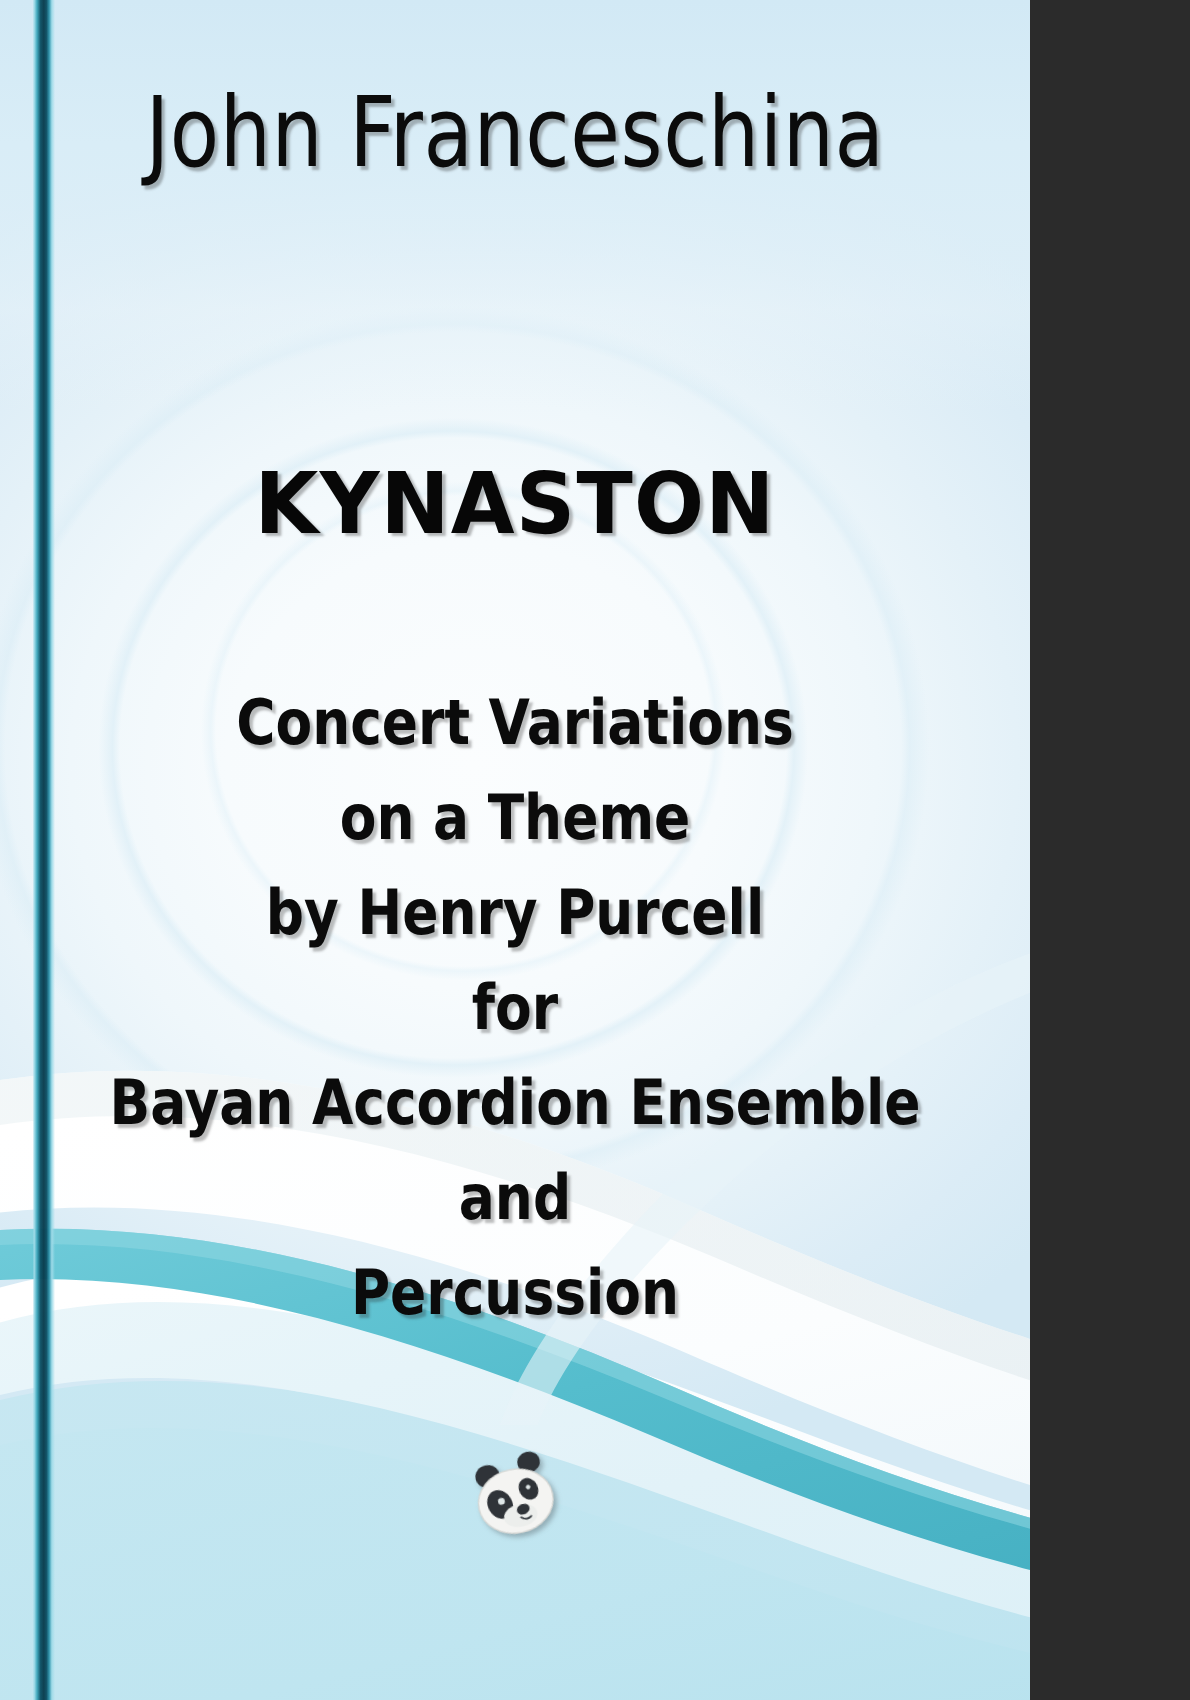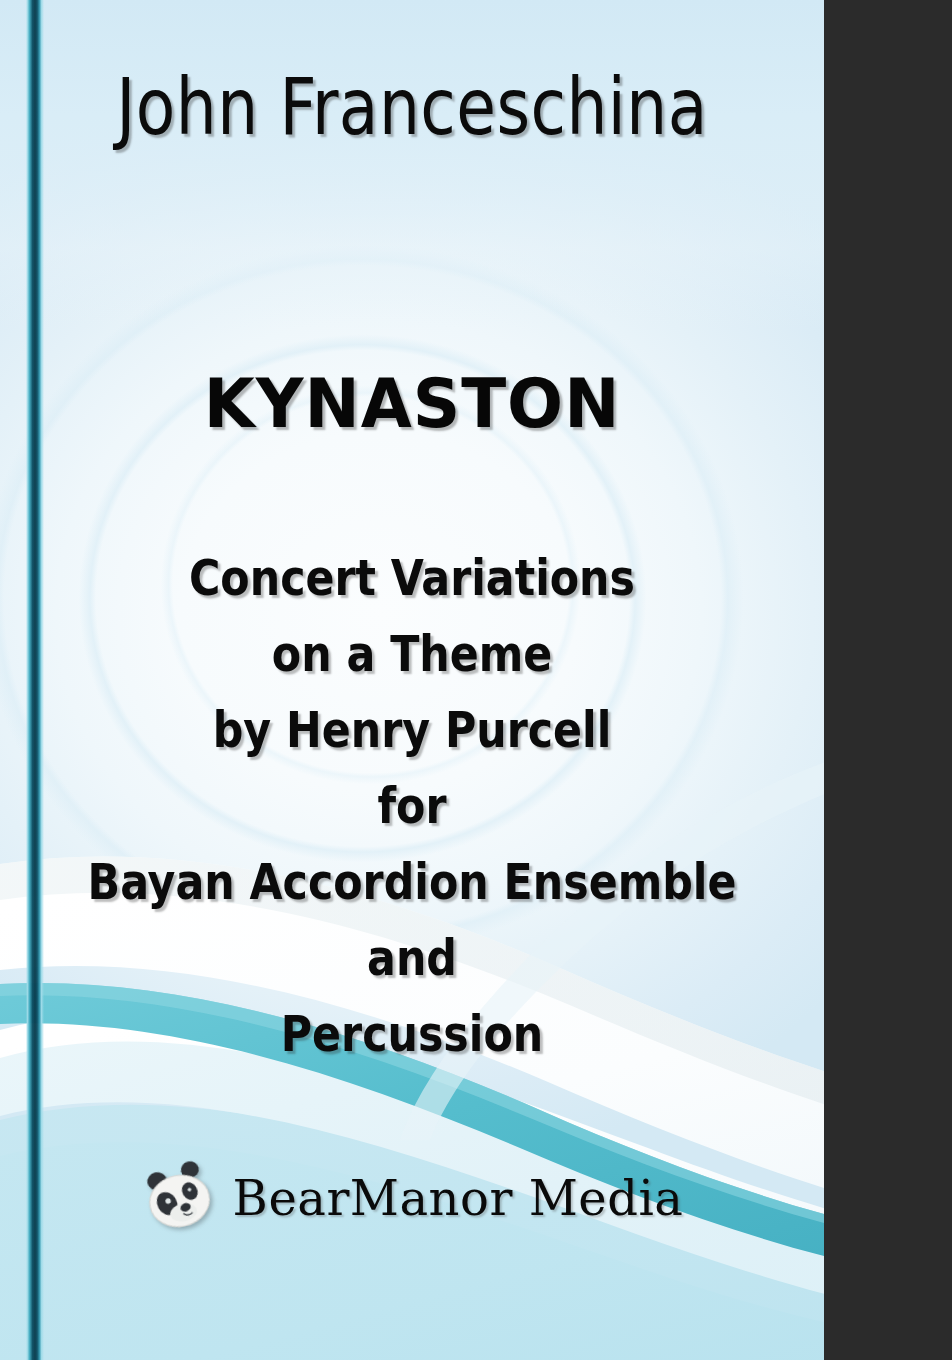--- a/index.html
+++ b/index.html
@@ -244,16 +244,15 @@
 
       <circle cx="35" cy="49" r="3.6" fill="#dfe7e8"></circle>
       <circle cx="66" cy="40" r="2.4" fill="#dfe7e8"></circle>
 
       <ellipse cx="52" cy="68" rx="18" ry="12" fill="#eceeec"></ellipse>
 
       <ellipse cx="56" cy="62" rx="7" ry="5.5" fill="#2f3338" transform="rotate(-12 56 62)"></ellipse>
 
       <path d="M52,70 q5,5 11,1" stroke="#3a3f44" stroke-width="2" fill="none" stroke-linecap="round"></path>
     </svg>
-    <span class="pub-name">BearManor Media</span>
   </div>
 
 </div>
 
 </body></html>

